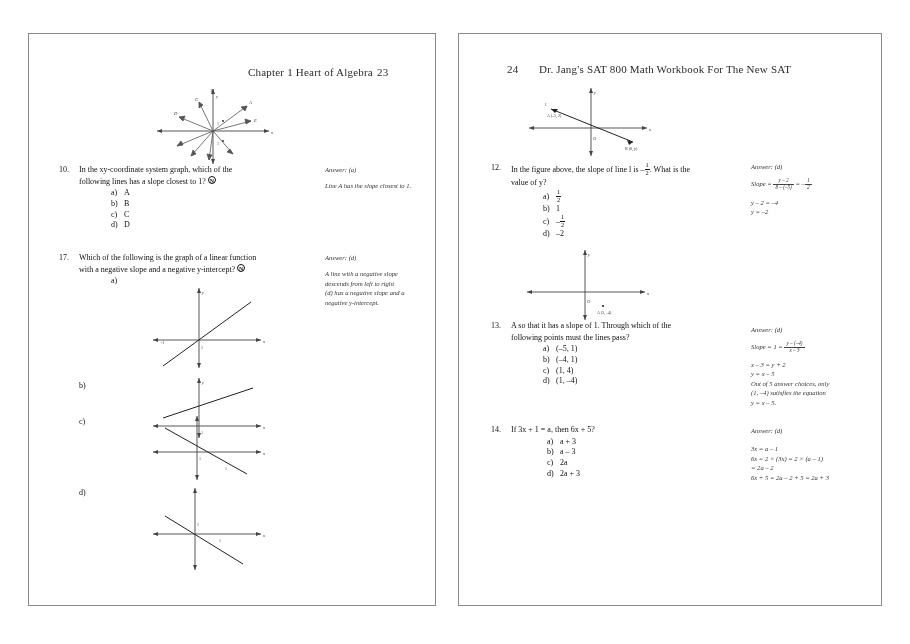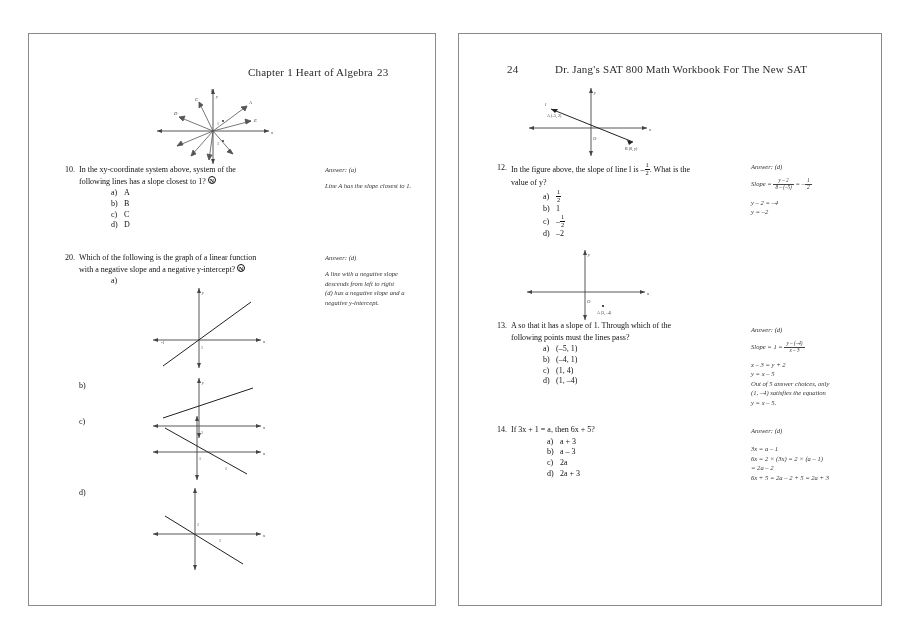--- a/index.html
+++ b/index.html
@@ -18,25 +18,25 @@
     border: 1px solid #8a8a8a;
     overflow: hidden;
   }
   .page-left  { position:absolute; left:28px;  top:33px; width: 408px; height: 573px; }
   .page-right { position:absolute; left:458px; top:33px; width: 424px; height: 573px; }
 
   .hdr { position:absolute; font-size: 11px; letter-spacing: .2px; color:#2b2b2b; white-space: nowrap; }
   .hdr-left-title { left: 219px; top: 32px; }
   .hdr-left-num   { left: 348px; top: 32px; }
   .hdr-right-num   { left: 48px; top: 29px; }
-  .hdr-right-title { left: 96px; top: 29px; }
+  .hdr-right-title { left: 80px; top: 29px; }
 
   
   .q { position: absolute; font-size: 8px; line-height: 11.5px; color:#111; }
-  .q .num { position:absolute; left:0; top:0; width: 16px; text-align:right; }
+  .q .num { position:absolute; left:0; top:0; width: 16px; text-align:left; }
   .q .body { margin-left: 20px; }
   .q .stem { }
   .choices { margin: 1px 0 0 32px; }
   .choices div { white-space: nowrap; line-height: 10.8px; }
   .choices .lt { display:inline-block; width: 13px; }
   .circ {
     display:inline-block; width: 8px; height: 8px; line-height: 8px;
     border: 1px solid #111; border-radius: 50%;
     font-size: 6px; text-align:center; font-weight: bold; vertical-align: 1px;
     position: relative; margin-left: 2px;
@@ -109,40 +109,40 @@
         <text class="lbl" x="124" y="50">x</text>
         <text class="lbl" x="69" y="14">y</text>
         <text class="lbl2" x="70" y="41">1</text>
         <text class="lbl2" x="70" y="61">1</text>
       </svg>
     </div>
 
     <div class="q" style="left:30px; top:130px; width:236px;">
       <div class="num">10.</div>
       <div class="body">
-        <div class="stem">In the xy-coordinate system above, system of the</div>
+        <div class="stem">In the xy-coordinate system graph, which of the</div>
         <div class="stem">
           <span>following lines has a slope closest to 1?</span><span class="circ">N</span>
         </div>
         <div class="choices">
           <div><span class="lt">a)</span><span>A</span></div>
           <div><span class="lt">b)</span><span>B</span></div>
           <div><span class="lt">c)</span><span>C</span></div>
           <div><span class="lt">d)</span><span>D</span></div>
         </div>
       </div>
     </div>
 
     <div class="ans" style="left:296px; top:131px; width:106px;">
       <div class="hd">Answer:  (a)</div>
       <div class="blk">Line A has the slope closest to 1.</div>
     </div>
 
     <div class="q" style="left:30px; top:218px; width:236px;">
-      <div class="num">20.</div>
+      <div class="num">17.</div>
       <div class="body">
         <div class="stem">Which of the following is the graph of a linear function</div>
         <div class="stem">
           <span>with a negative slope and a negative y-intercept?</span><span class="circ">N</span>
         </div>
         <div class="choices">
           <div><span class="lt">a)</span></div>
         </div>
       </div>
     </div>

